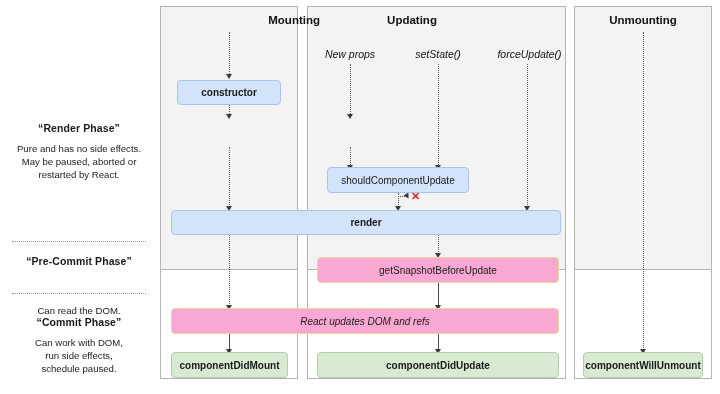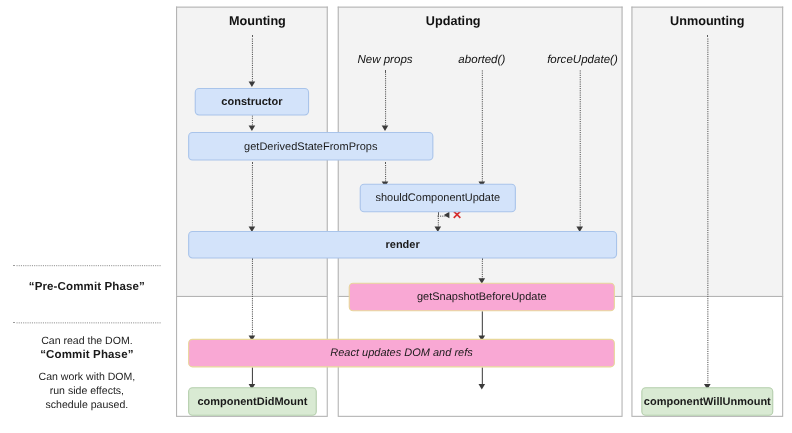--- a/index.html
+++ b/index.html
@@ -130,43 +130,49 @@
 <div id="diagram">
 
   <div class="panel-shade" style="left:160px; top:6px; width:138px; height:264px;"></div>
   <div class="panel-shade" style="left:307px; top:6px; width:259px; height:264px;"></div>
   <div class="panel-shade" style="left:574px; top:6px; width:138px; height:264px;"></div>
 
   <div class="panel" style="left:160px; top:269px; width:138px; height:110px; border-top:1px solid #b4b4b4;"></div>
   <div class="panel" style="left:307px; top:269px; width:259px; height:110px; border-top:1px solid #b4b4b4;"></div>
   <div class="panel" style="left:574px; top:269px; width:138px; height:110px; border-top:1px solid #b4b4b4;"></div>
 
-  <div class="panel-title" style="left:160px; top:14px; width:148px;">Mounting</div>
+  <div class="panel-title" style="left:160px; top:14px; width:160px;text-align:right;">Mounting</div>
   <div class="panel-title" style="left:307px; top:14px; width:210px;">Updating</div>
   <div class="panel-title" style="left:574px; top:14px; width:138px;">Unmounting</div>
 
+  <div class="legend-block" style="top:122px;">
+    <div class="legend-title">“Render Phase”</div>
+    <div class="legend-desc" style="white-space:pre-line;">Pure and has no side effects.
+May be paused, aborted or
+restarted by React.</div>
+  </div>
 
   <div class="legend-divider" style="top:241px;"></div>
 
   <div class="legend-block" style="top:255px;">
     <div class="legend-title">“Pre-Commit Phase”</div>
     <div class="legend-desc" style="white-space:pre-line;margin-top:37px;">Can read the DOM.</div>
   </div>
 
   <div class="legend-divider" style="top:293px;"></div>
 
   <div class="legend-block" style="top:316px;">
     <div class="legend-title">“Commit Phase”</div>
     <div class="legend-desc" style="white-space:pre-line;">Can work with DOM,
 run side effects,
 schedule paused.</div>
   </div>
 
   <div class="trigger-label" style="left:310px; top:48px; width:80px;">New props</div>
-  <div class="trigger-label" style="left:398px; top:48px; width:80px;">aborted()</div>
+  <div class="trigger-label" style="left:398px; top:48px; width:80px;">setState()</div>
   <div class="trigger-label" style="left:487px; top:48px; width:85px;">forceUpdate()</div>
 
   <div class="conn dotted" style="left:229px; top:32px; height:44px;"></div>
   <div class="arrowhead" style="left:225.5px; top:74px;"></div>
 
   <div class="conn dotted" style="left:229px; top:105px; height:11px;"></div>
   <div class="arrowhead" style="left:225.5px; top:114px;"></div>
 
   <div class="conn dotted" style="left:229px; top:147px; height:62px;"></div>
   <div class="arrowhead" style="left:225.5px; top:206px;"></div>
@@ -203,28 +209,28 @@
   <div class="arrowhead" style="left:434.5px; top:305px;"></div>
 
   <div class="conn solid" style="left:438px; top:334px; height:18px;"></div>
   <div class="arrowhead" style="left:434.5px; top:349px;"></div>
 
   <div class="conn dotted" style="left:643px; top:32px; height:320px;"></div>
   <div class="arrowhead" style="left:639.5px; top:349px;"></div>
 
   <div class="node blue bold" style="left:177px; top:80px; width:104px; height:25px;">constructor</div>
 
-  <div class="node blue" style="left:171px; top:120px; width:223px; height:26px;">getDerivedStateFromProps</div>
 
   <div class="node blue" style="left:327px; top:167px; width:142px; height:26px;">shouldComponentUpdate</div>
 
   <div class="node blue bold" style="left:171px; top:210px; width:390px; height:25px;">render</div>
 
   <div class="node yellow" style="left:317px; top:257px; width:242px; height:26px;">getSnapshotBeforeUpdate</div>
 
   <div class="node yellow italic" style="left:171px; top:308px; width:388px; height:26px;">React updates DOM and refs</div>
 
   <div class="node green bold" style="left:171px; top:352px; width:117px; height:26px;">componentDidMount</div>
 
+  <div class="node green bold" style="left:317px; top:352px; width:242px; height:26px;">componentDidUpdate</div>
 
   <div class="node green bold" style="left:583px; top:352px; width:120px; height:26px;">componentWillUnmount</div>
 
 </div>
 
 </body></html>

